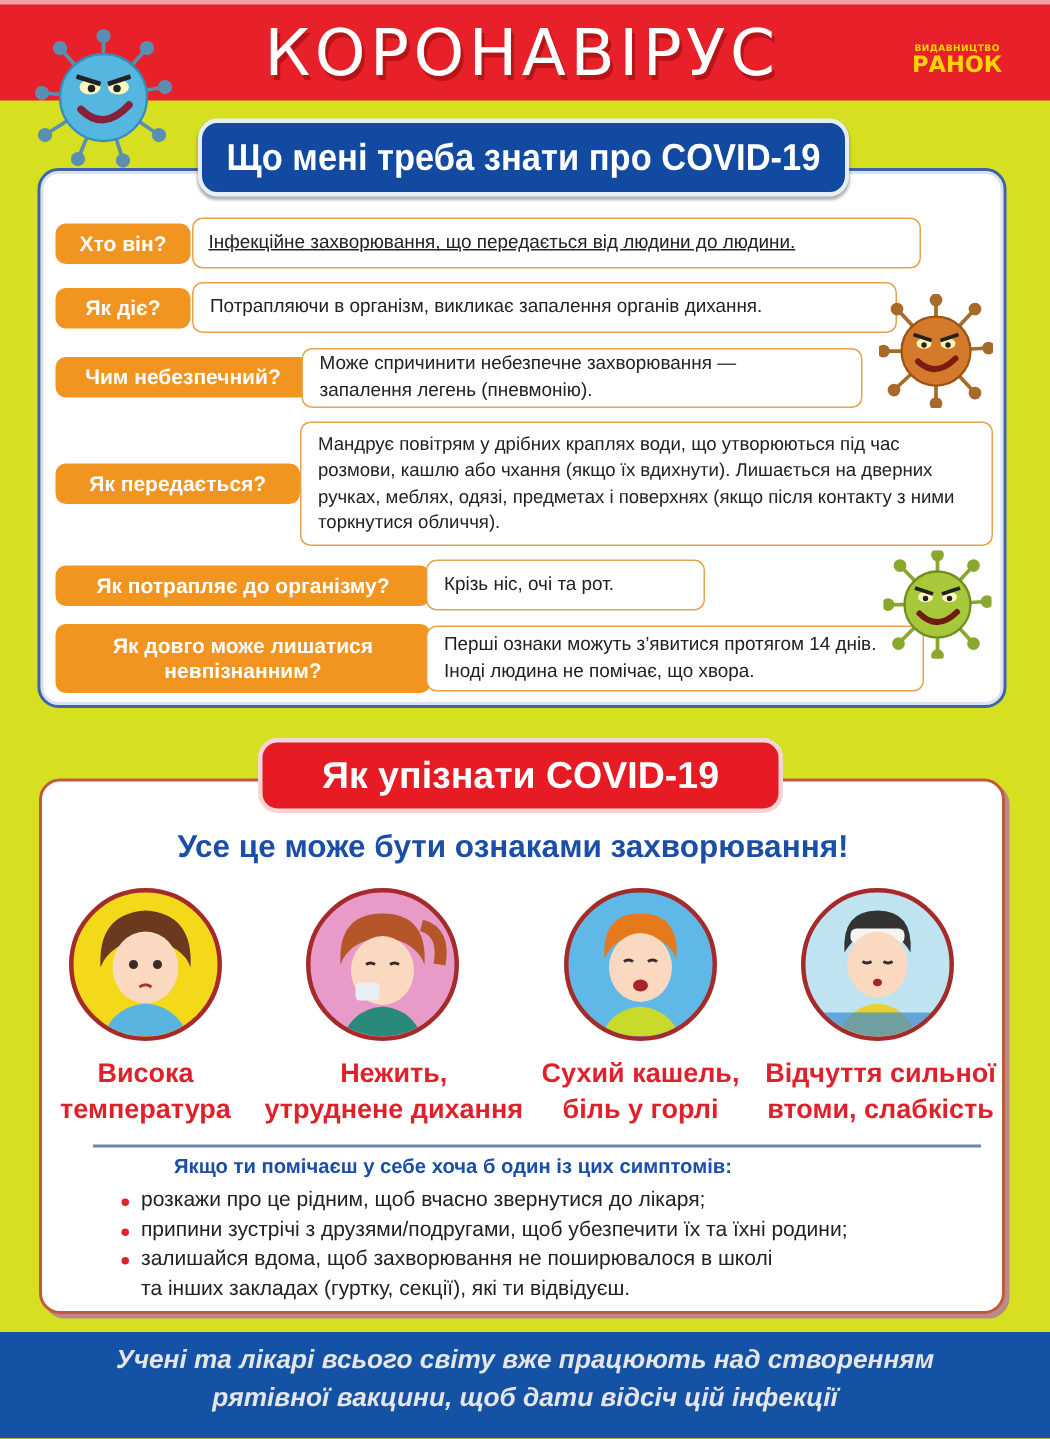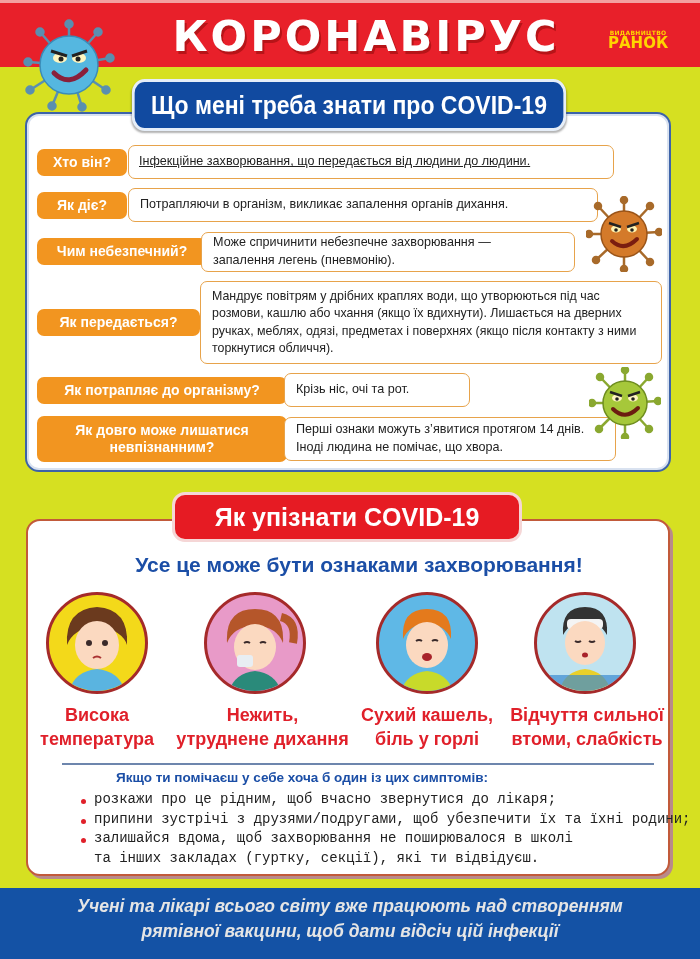--- a/index.html
+++ b/index.html
@@ -1,35 +1,35 @@
 <!DOCTYPE html>
 <html><head>
 <meta charset="utf-8">
 <style>
   * { box-sizing: border-box; margin: 0; padding: 0; }
   body { width: 700px; height: 959px; overflow: hidden; background: #d6e021; font-family: "DejaVu Sans", sans-serif; position: relative; }
   .header { position: absolute; left: 0; top: 0; width: 700px; height: 67px; background: #e8202a; border-top: 3px solid #f3a0a0; }
-  .title { position: absolute; left: 166px; top: 8px; width: 400px; text-align: center; font-family: "DejaVu Sans", sans-serif; font-weight: bold; font-size: 43px; color: #fff; letter-spacing: 3px; text-shadow: 2px 3px 0 #b71418; }
+  .title { position: absolute; left: 148px; top: 8px; width: 400px; text-align: center; font-family: "DejaVu Sans", sans-serif; font-weight: normal; font-size: 43px; color: #fff; letter-spacing: 3px; text-shadow: 2px 3px 0 #b71418; }
   .publisher { position: absolute; left: 608px; top: 27px; text-align: center; color: #ffd400; line-height: 1; }
   .publisher .small { font-size: 6px; font-weight: bold; display: block; letter-spacing: 0.3px; }
   .publisher .big { font-size: 15px; font-weight: bold; display: block; text-align: center; }
   .virus { position: absolute; }
   .panel1 { position: absolute; left: 25px; top: 112px; width: 646px; height: 360px; background: #fff; border-radius: 14px; border: 2px solid #3d63a8; box-shadow: inset 0 0 0 2px #d9e2f0; }
   .pill-blue { position: absolute; left: 113px; top: 79px; width: 472px; height: 52px; background: #114aa0; border-radius: 14px; border: 3px solid #e6eef8; box-shadow: 0 2px 2px rgba(0,0,0,.3); color: #fff; font-weight: bold; font-size: 25px; text-align: center; line-height: 46px; font-family: "Liberation Sans", sans-serif; transform: scaleX(0.92); }
   .qlabel { position: absolute; background: #f29520; color: #fff; font-weight: bold; font-size: 14px; border-radius: 7px; display: flex; align-items: center; justify-content: center; text-align: center; line-height: 1.25; font-family: "Liberation Sans", sans-serif; }
   .qanswer { position: absolute; background: #fff; border: 1.5px solid #e7a34b; border-radius: 7px; font-size: 12.6px; color: #222; display: flex; align-items: center; padding-left: 11px; line-height: 1.4; font-family: "Liberation Sans", sans-serif; }
   .panel2 { position: absolute; left: 26px; top: 519px; width: 644px; height: 357px; background: #fff; border-radius: 14px; border: 2px solid #c25a3a; box-shadow: 3px 3px 0 #b98a8a; }
   .pill-red { position: absolute; left: 172px; top: 492px; width: 350px; height: 50px; background: #e61b23; border-radius: 13px; border: 3px solid #f5d6d6; color: #fff; font-weight: bold; font-size: 25px; text-align: center; line-height: 44px; font-family: "Liberation Sans", sans-serif; }
-  .subtitle { position: absolute; left: 35px; top: 553px; width: 648px; text-align: center; color: #1b4ea6; font-weight: bold; font-size: 21px; font-family: "Liberation Sans", sans-serif; }
+  .subtitle { position: absolute; left: 18px; top: 553px; width: 648px; text-align: center; color: #1b4ea6; font-weight: bold; font-size: 21px; font-family: "Liberation Sans", sans-serif; }
   .sym-img { position: absolute; width: 102px; height: 102px; border-radius: 50%; border: 3px solid #a52a2a; overflow: hidden; }
   .sym-label { position: absolute; width: 160px; text-align: center; color: #e0202a; font-weight: bold; font-size: 18px; line-height: 1.35; font-family: "Liberation Sans", sans-serif; }
   .divider { position: absolute; left: 62px; top: 763px; width: 592px; height: 2px; background: #6d86ad; }
   .advice-head { position: absolute; left: 62px; top: 770px; width: 480px; text-align: center; color: #1b4ea6; font-weight: bold; font-size: 13.5px; font-family: "Liberation Sans", sans-serif; }
   .advice-list { position: absolute; left: 80px; top: 790px; list-style: none; font-size: 14px; color: #222; line-height: 1.4; font-family: "Liberation Sans", sans-serif; }
-  .advice-list li { position: relative; padding-left: 14px; font-family: Liberation Mono, monospace; }
+  .advice-list li { position: relative; padding-left: 14px; }
   .advice-list li::before { content: ""; position: absolute; left: 1px; top: 9px; width: 5px; height: 5px; border-radius: 50%; background: #e0202a; }
   .footer { position: absolute; left: 0; top: 888px; width: 700px; height: 71px; background: #1452a5; color: #e5e5e5; font-style: italic; font-weight: bold; font-size: 17.5px; text-align: center; padding-top: 6px; line-height: 1.45; font-family: "Liberation Sans", sans-serif; }
 </style>
 </head>
 <body>
 
 <div class="header" data-name="header-banner">
   <div class="title" data-name="page-title">КОРОНАВІРУС</div>
   <div class="publisher" data-name="publisher-logo">
     <span class="small" data-name="publisher-small-label">ВИДАВНИЦТВО</span>

